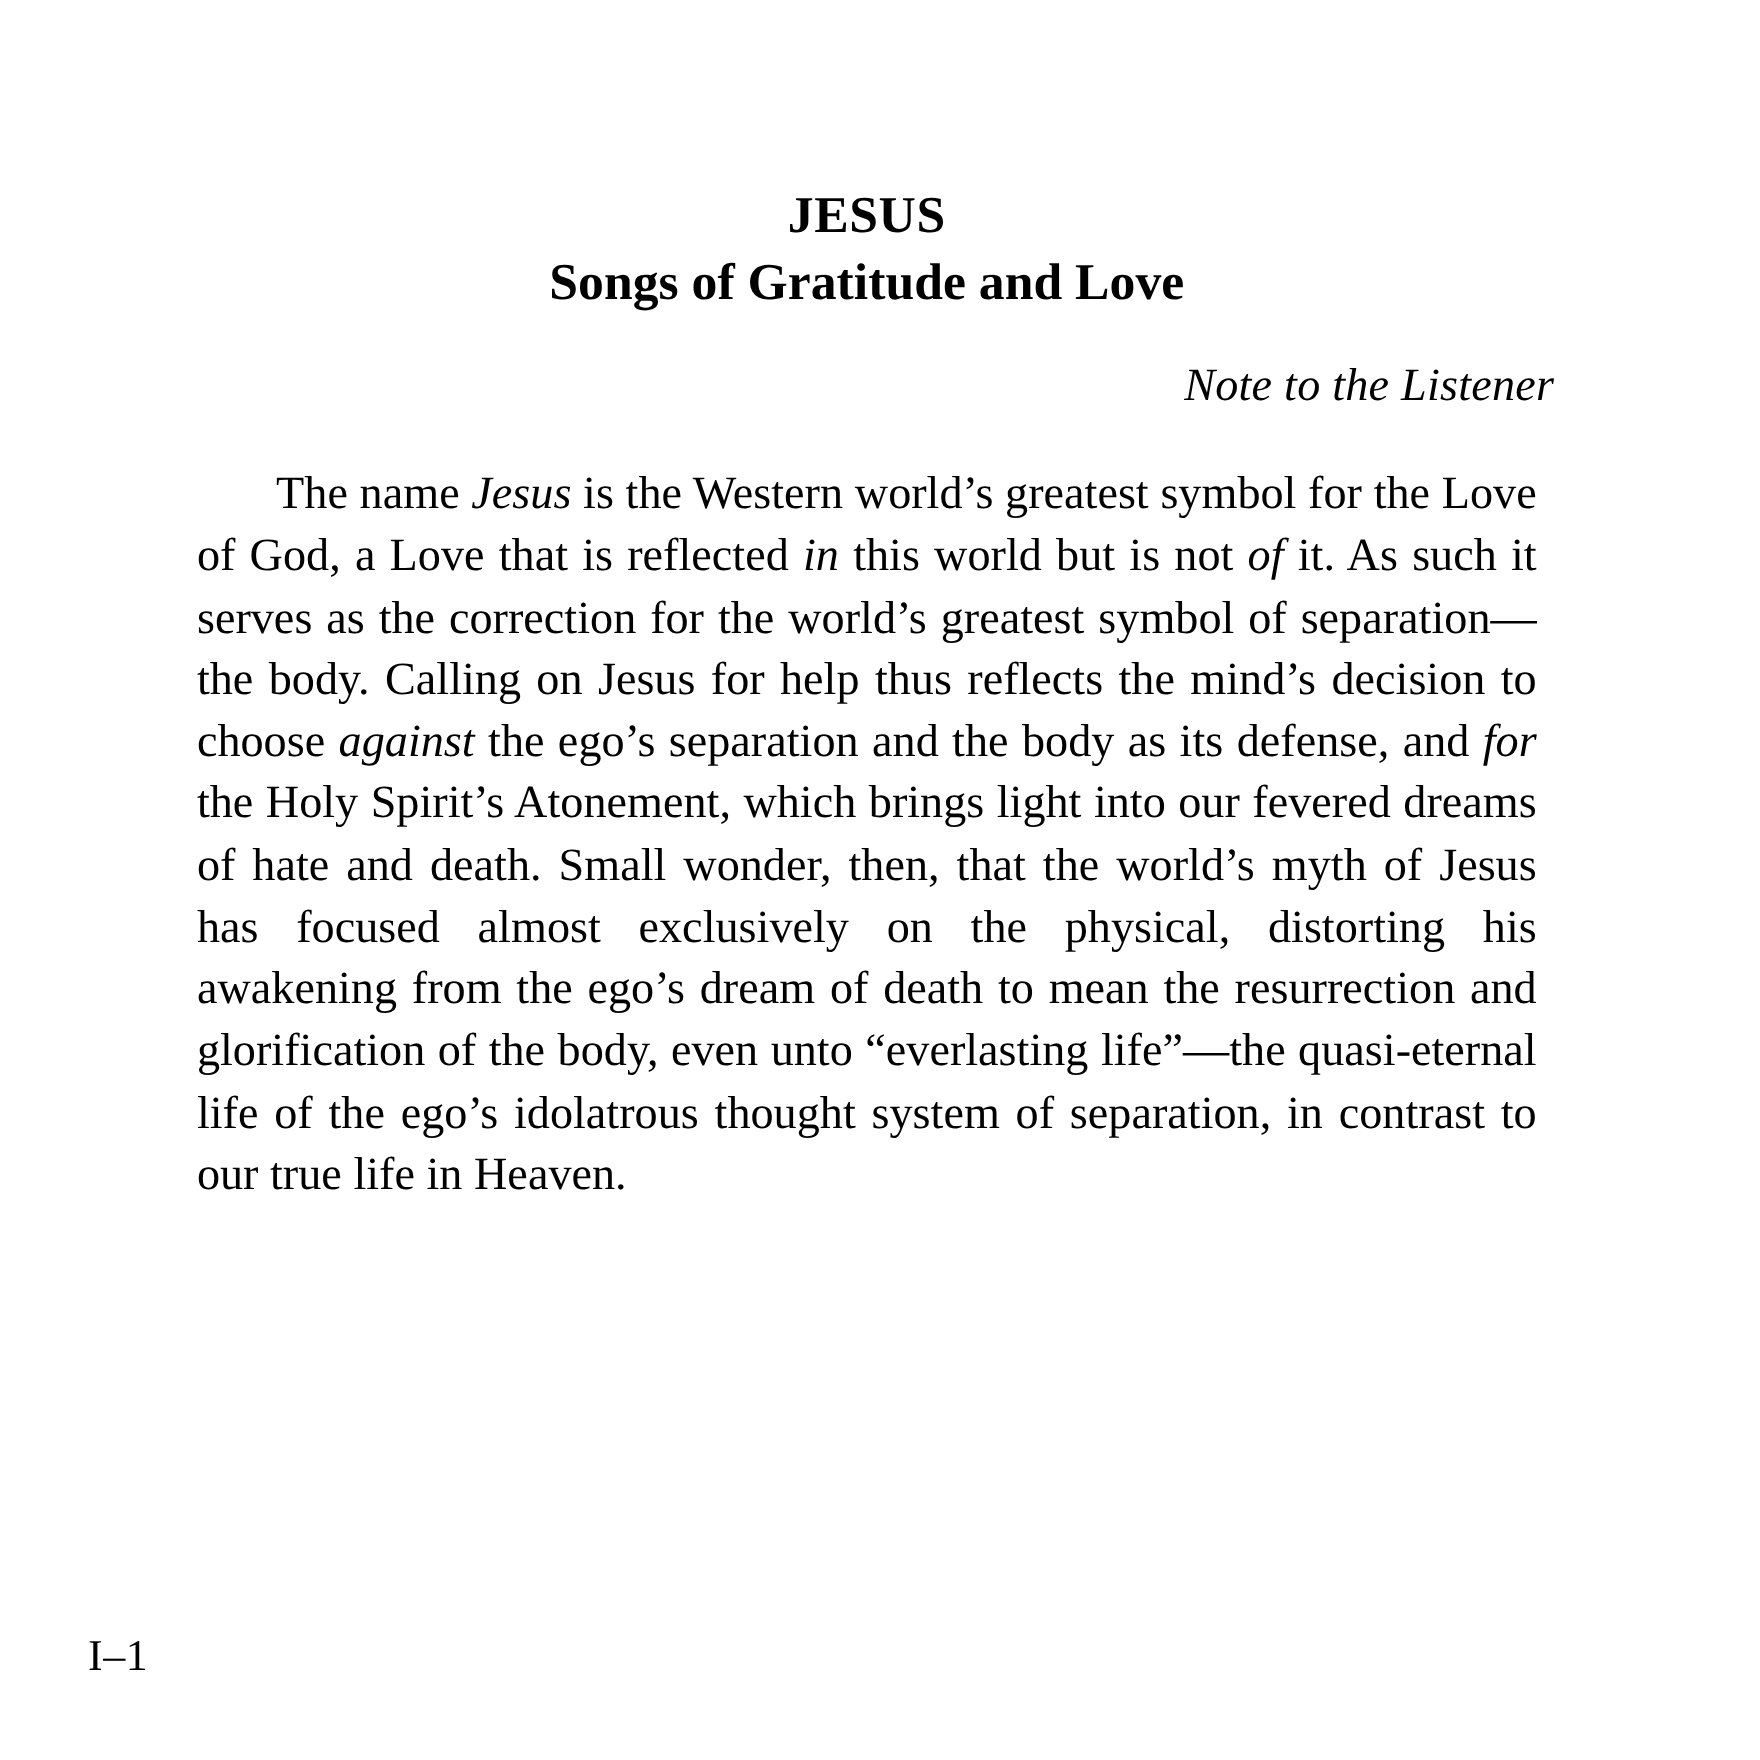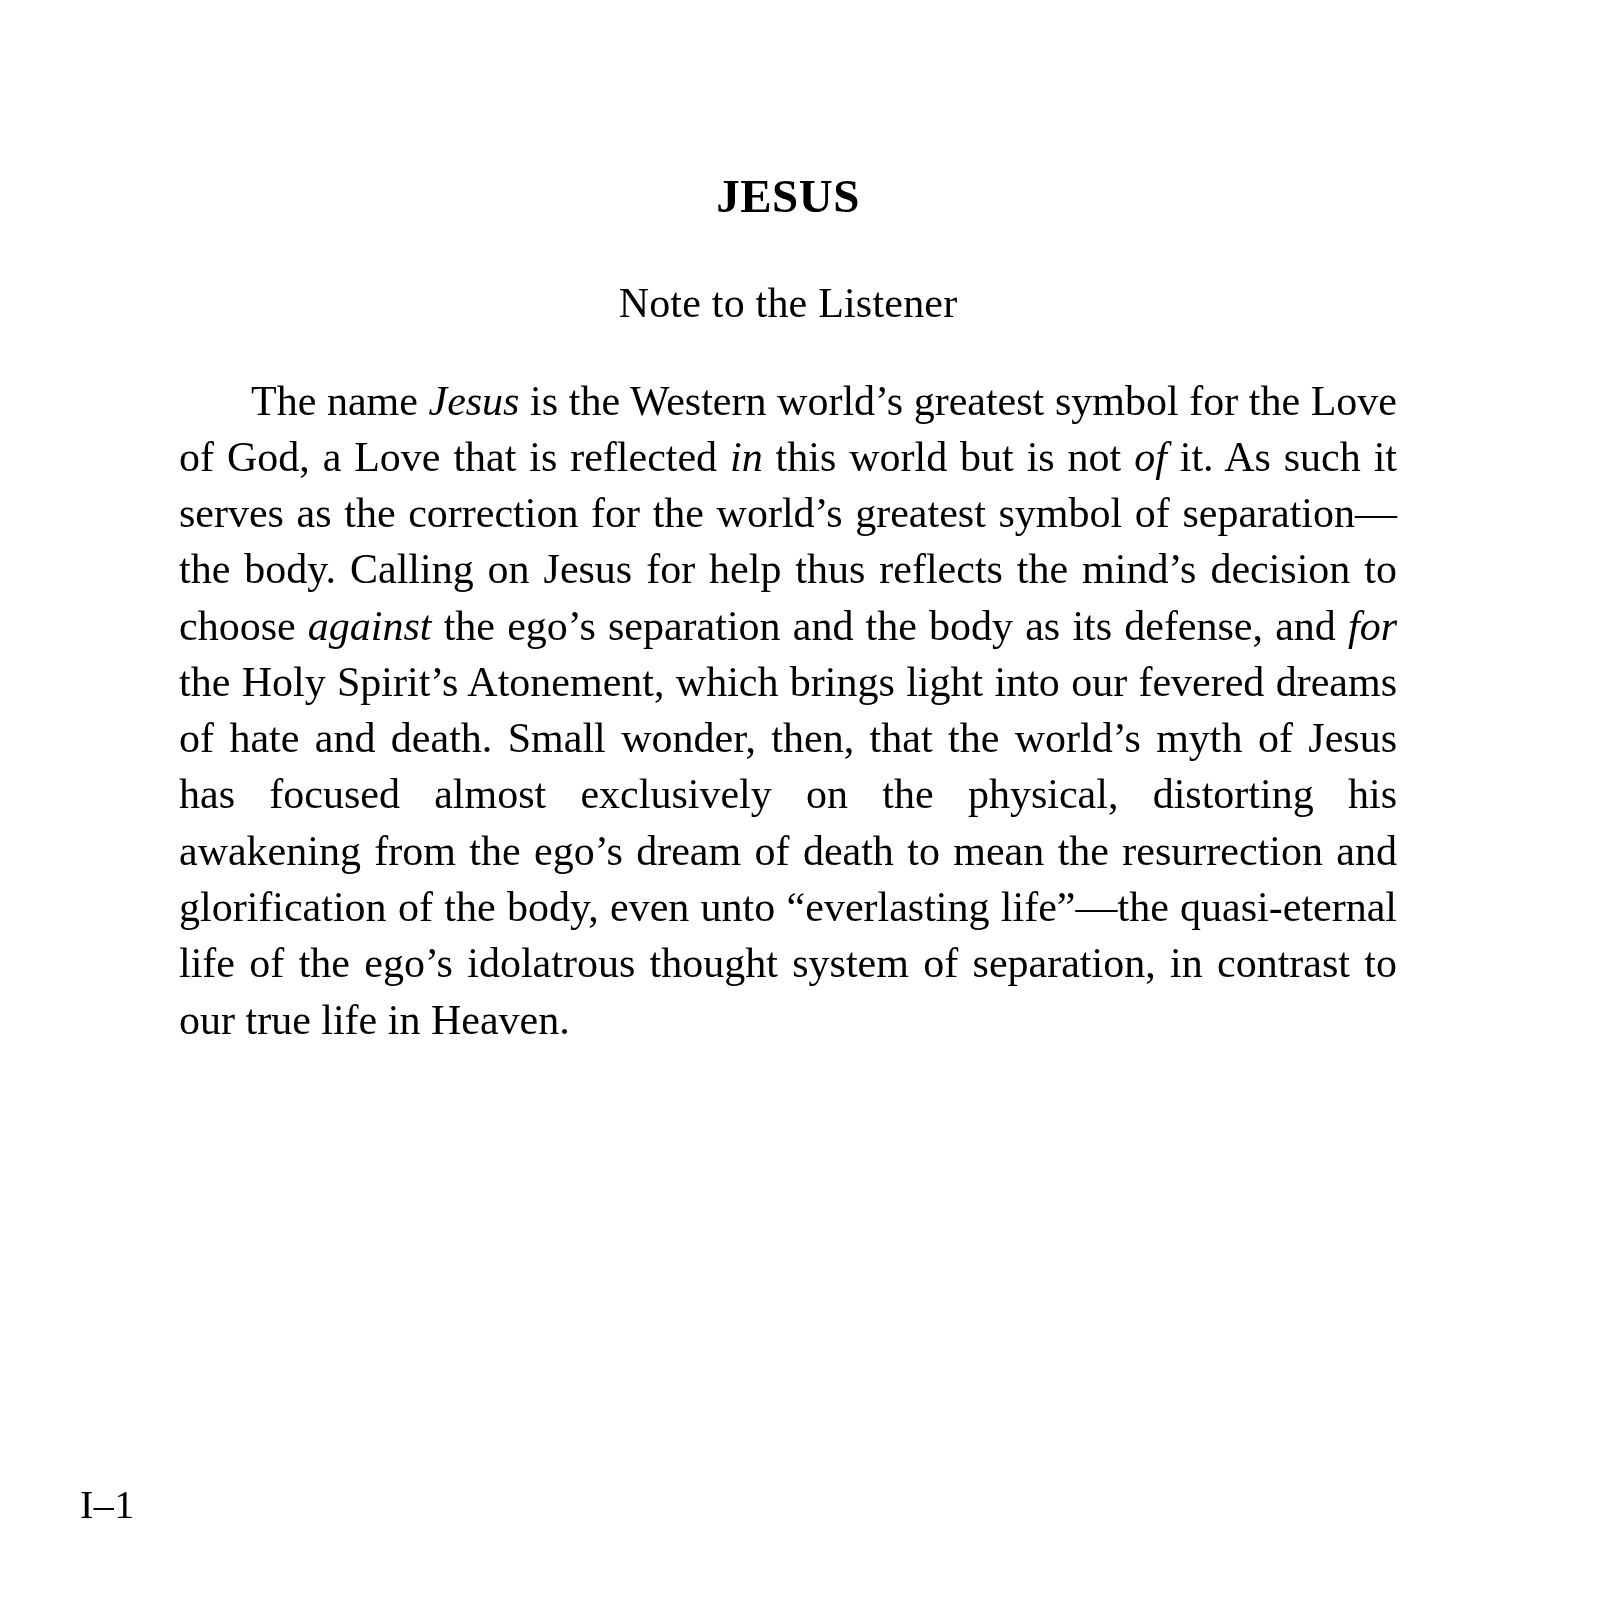--- a/index.html
+++ b/index.html
@@ -34,23 +34,24 @@
     letter-spacing: 0.5px;
   }
   .title-sub {
     text-align: center;
     font-weight: bold;
     font-size: 47px;
     line-height: 1.2;
     margin-top: 6px;
   }
   .note-head {
-    text-align: center;
+    text-align: right;
+    font-style: italic;
     font-size: 42px;
-    margin-top: 56px;
+    margin-top: 42px;
     letter-spacing: 0.2px;
   }
   p.body-par {
     font-size: 42px;
     line-height: 1.34;
     text-align: justify;
     text-justify: inter-word;
     margin: 16px;
     text-indent: 72px;
     hyphens: none;
@@ -68,20 +69,21 @@
   i { font-style: italic; }
 </style>
 </head>
 <body>
 
 <div class="page">
   <div class="content">
 
     <div class="title-main">JESUS</div>
 
+    <div class="title-sub">Songs of Gratitude and Love</div>
 
     <div class="note-head">Note to the Listener</div>
 
     <p class="body-par first-par"><span>The name </span><i>Jesus</i><span> is the Western world’s greatest symbol for the Love of God, a Love that is reflected </span><i>in</i><span> this world but is not </span><i>of</i><span> it. As such it serves as the correction for the world’s greatest symbol of separation—the body. Calling on Jesus for help thus reflects the mind’s decision to choose </span><i>against</i><span> the ego’s separation and the body as its defense, and </span><i>for</i><span> the Holy Spirit’s Atonement, which brings light into our fevered dreams of hate and death. Small wonder, then, that the world’s myth of Jesus has focused almost exclusively on the physical, distorting his awakening from the ego’s dream of death to mean the resurrection and glorification of the body, even unto “everlasting life”—the quasi-eternal life of the ego’s idolatrous thought system of separation, in contrast to our true life in Heaven.</span></p>
 
 
   </div>
 
   <div class="folio">I–1</div>
 </div>

